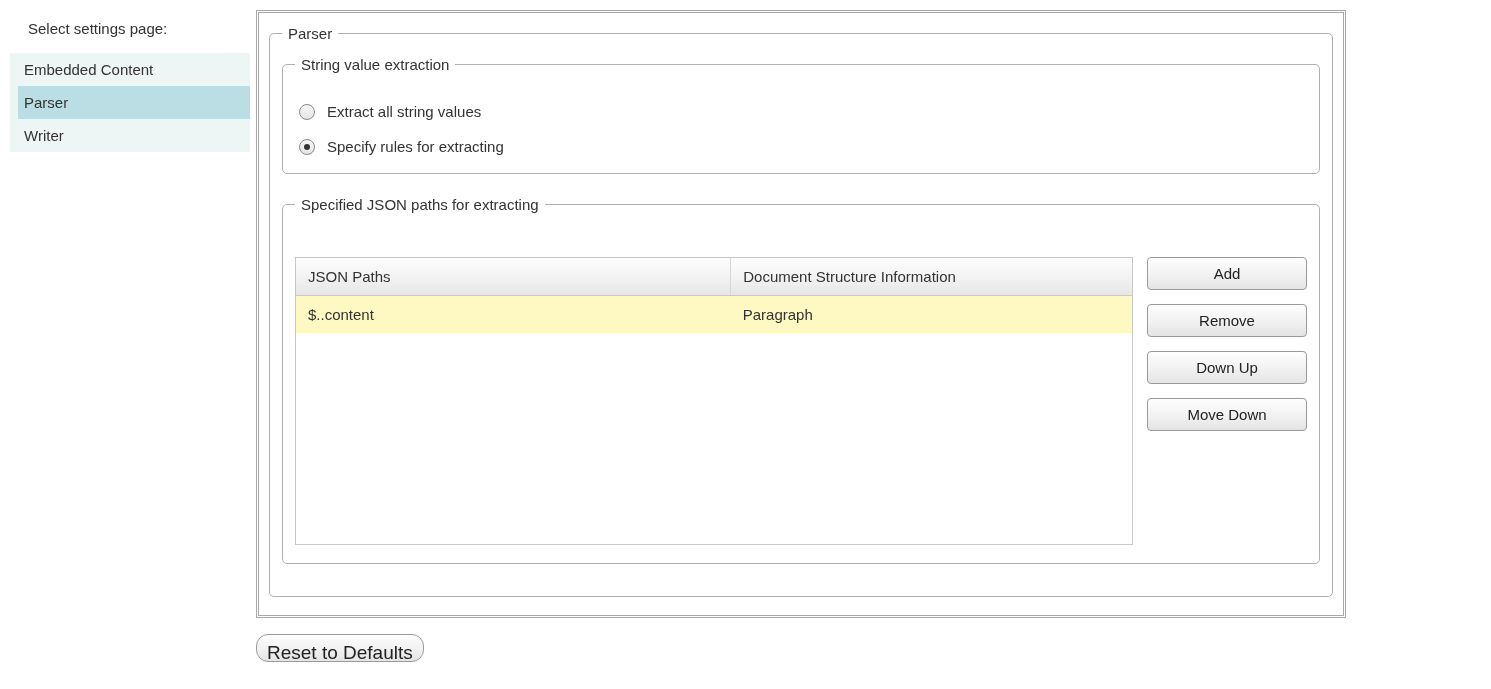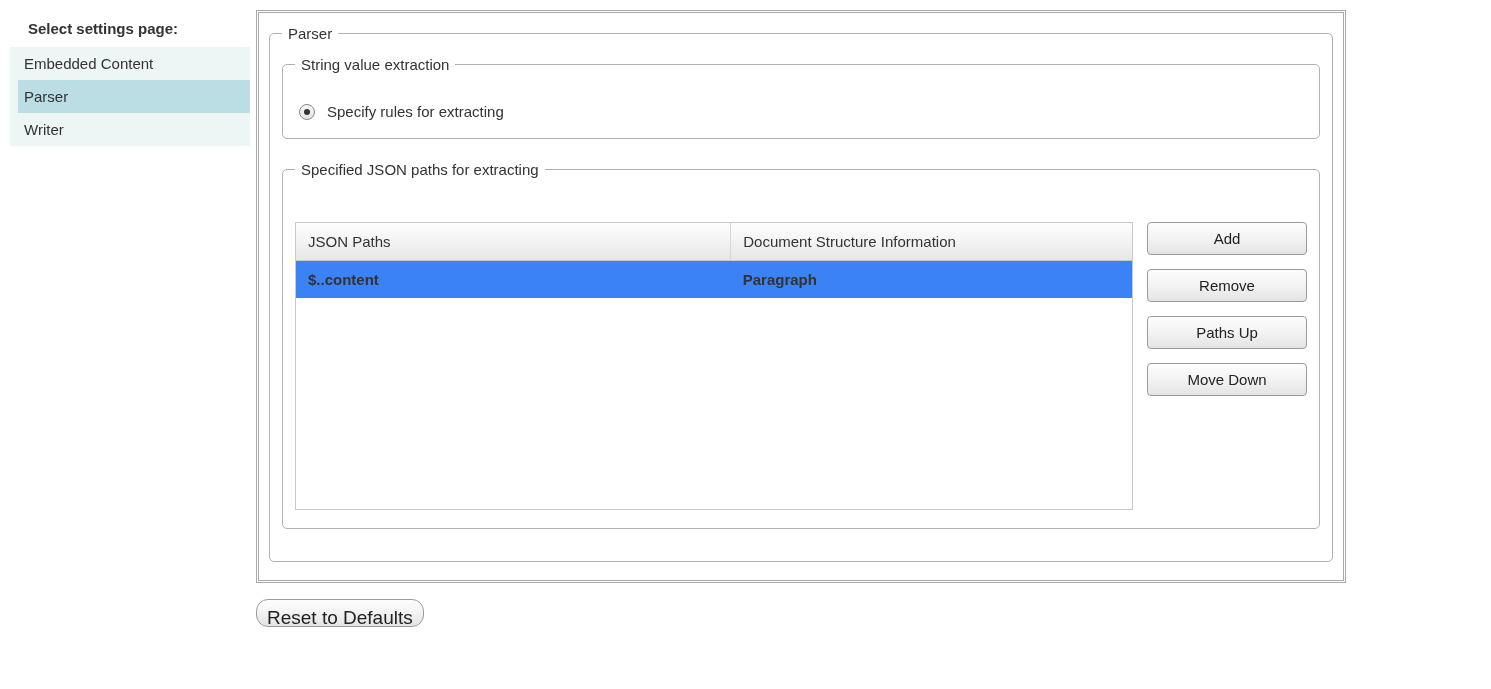--- a/index.html
+++ b/index.html
@@ -17,22 +17,22 @@
       display: flex;
       align-items: flex-start;
       padding: 10px 0 0 10px;
     }
     .sidebar {
       width: 240px;
       background: #edf5f5;
       flex-shrink: 0;
     }
     .sidebar-title {
-      font-weight: bold;
-      padding: 10px 8px 10px 18px;
+      font-weight: normal;
+      padding: 10px 8px 16px 18px;
       background: #ffffff;
       font-size: 15px;
     }
     .sidebar-item {
       padding: 8px 10px 8px 6px;
       cursor: pointer;
       font-size: 15px;
       margin-left: 8px;
     }
     .sidebar-item.selected {
@@ -121,22 +121,21 @@
       font-size: 15px;
     }
     th:last-child {
       border-right: none;
     }
     td {
       padding: 10px 12px;
       font-size: 15px;
     }
     tr.selected td {
-      background: #3b82f6;
-      font-weight: bold;
+      background: #fef9c3;
     }
     .col1 {
       width: 52%;
     }
     .button-stack {
       display: flex;
       flex-direction: column;
       gap: 14px;
       width: 160px;
       flex-shrink: 0;
@@ -183,20 +182,24 @@
 
   <div class="main">
     <div class="outer-panel">
 
       <fieldset class="outer-fs">
         <legend>Parser</legend>
 
         <fieldset>
           <legend>String value extraction</legend>
           <div class="radio-group">
+            <label class="radio-row">
+              <span class="radio-circle"></span>
+              <span>Extract all string values</span>
+            </label>
             <label class="radio-row">
               <span class="radio-circle checked"></span>
               <span>Specify rules for extracting</span>
             </label>
           </div>
         </fieldset>
 
         <fieldset>
           <legend>Specified JSON paths for extracting</legend>
           <div class="paths-section">
@@ -214,21 +217,21 @@
                     <td>$..content</td>
                     <td>Paragraph</td>
                   </tr>
                 </tbody>
               </table>
             </div>
 
             <div class="button-stack">
               <button class="btn">Add</button>
               <button class="btn">Remove</button>
-              <button class="btn">Paths Up</button>
+              <button class="btn">Down Up</button>
               <button class="btn">Move Down</button>
             </div>
 
           </div>
         </fieldset>
 
       </fieldset>
     </div>
 
     <div class="reset-row">

